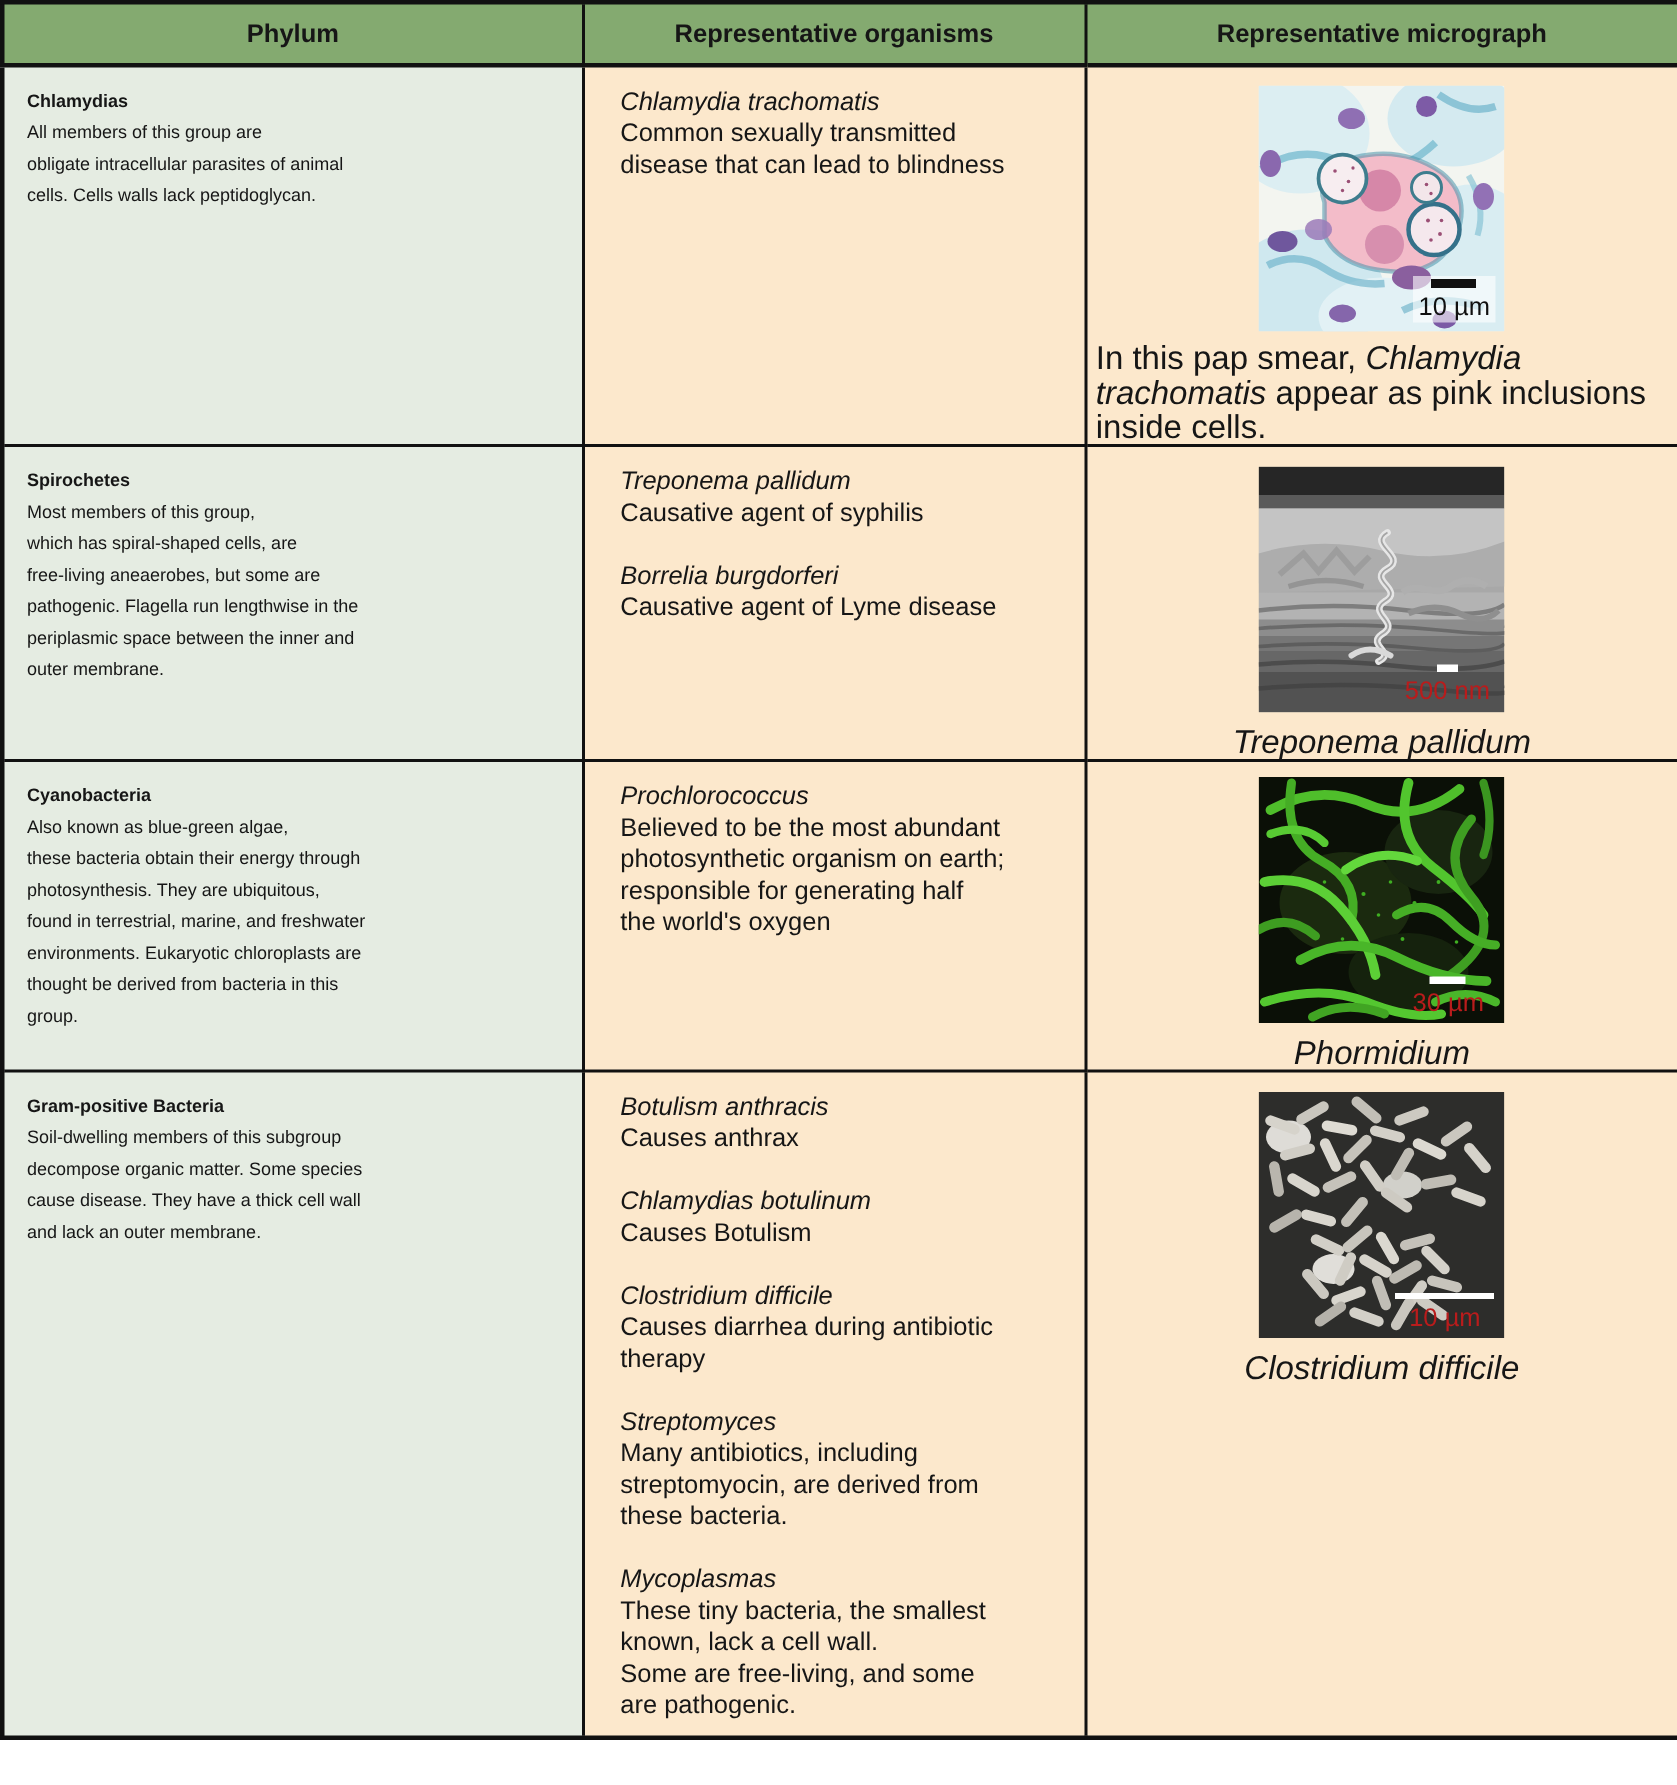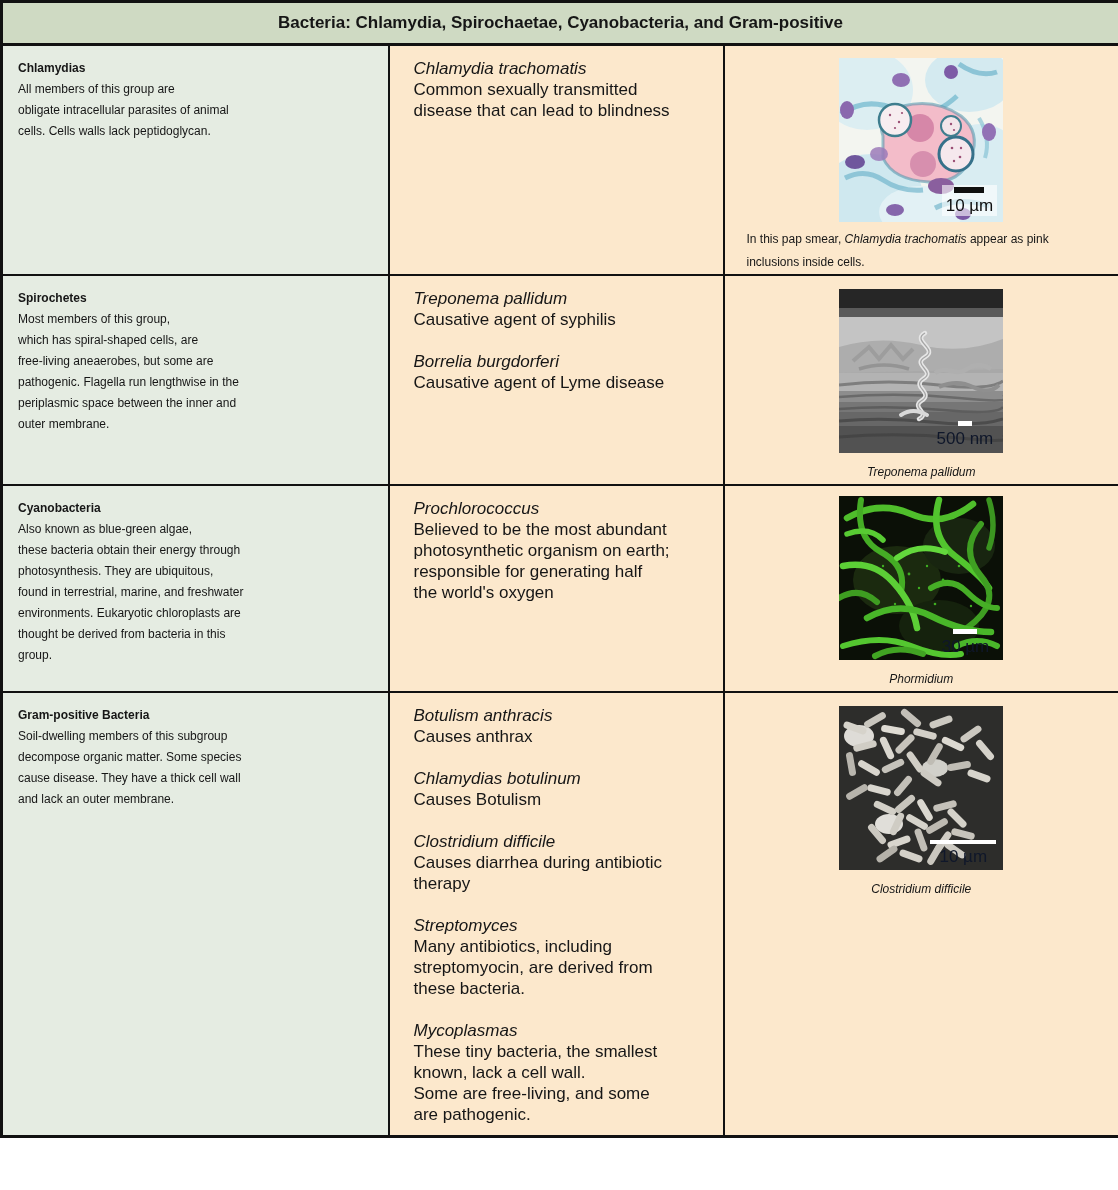--- a/index.html
+++ b/index.html
@@ -13,59 +13,61 @@
     font-weight:bold;font-size:17px;border-bottom:3px solid #111;}
   td.phylum{background:#e5ece2;}
   td.organisms,td.micro{background:#fce8cc;}
   .cell-pad{padding:12px 15px 10px 15px;font-size:12px;line-height:21px;}
   .org-pad{padding:12px 12px 10px 24px;font-size:17px;line-height:21px;}
   .phylum-name{font-weight:bold;}
   .pre{white-space:pre-line;}
   .org-entry{margin-bottom:21px;}
   .org-entry:last-child{margin-bottom:0;}
   .org-name{font-style:italic;}
-  .micro-inner{padding:0 22px;}
+  .micro-inner{padding:0 6px;}
   .figure{position:relative;width:164px;height:164px;margin:0 auto;overflow:hidden;}
   .fig-r1{margin-top:12px;}
   .fig-r2{margin-top:13px;}
   .fig-r3{margin-top:10px;}
   .fig-r4{margin-top:13px;}
   .figure svg{display:block;width:164px;height:164px;}
   .scale-group{position:absolute;display:flex;flex-direction:column;align-items:center;gap:3px;}
   .sg-r1{right:6px;bottom:6px;background:rgba(255,255,255,0.6);padding:2px 4px 1px 4px;}
   .sg-r2{right:10px;bottom:5px;}
   .sg-r3{right:14px;bottom:4px;}
   .sg-r4{right:7px;bottom:4px;}
   .scale-bar{background:#101010;}
   .bar-r1{width:30px;height:6px;}
   .scale-light .scale-bar{background:#ffffff;}
   .bar-r2{width:14px;height:5px;}
   .bar-r3{width:24px;height:5px;}
   .bar-r4{width:66px;height:4px;}
   .scale-label{font-size:17px;line-height:19px;color:#101010;}
-  .scale-light .scale-label{color:#0f172a;}
-  .micro-caption{font-size:12px;line-height:23px;margin-top:6px;}
+  .scale-light .scale-label{color:#b91c1c;}
+  .micro-caption{font-size:22px;line-height:23px;margin-top:6px;}
   .caption-left{text-align:left;}
   .caption-center{text-align:center;font-style:italic;margin-top:8px;}
 </style>
 </head>
 <body>
 
 <table class="bact">
   <colgroup>
       <col style="width:387px">
       <col style="width:335px">
       <col style="width:396px">
     </colgroup>
 
   <tbody>
-      <tr class="title-row">
-    <td colspan="3">Bacteria: Chlamydia, Spirochaetae, Cyanobacteria, and Gram-positive</td>
-  </tr>
-
+
+  <tr class="header-row">
+    <th>Phylum</th>
+    <th>Representative organisms</th>
+    <th>Representative micrograph</th>
+  </tr>
 
   <tr style="height:230px;">
     <td class="phylum">
       <div class="cell-pad">
         <div class="phylum-name">Chlamydias</div>
         <div class="pre">All members of this group are
 obligate intracellular parasites of animal
 cells. Cells walls lack peptidoglycan.</div>
       </div>
     </td>

